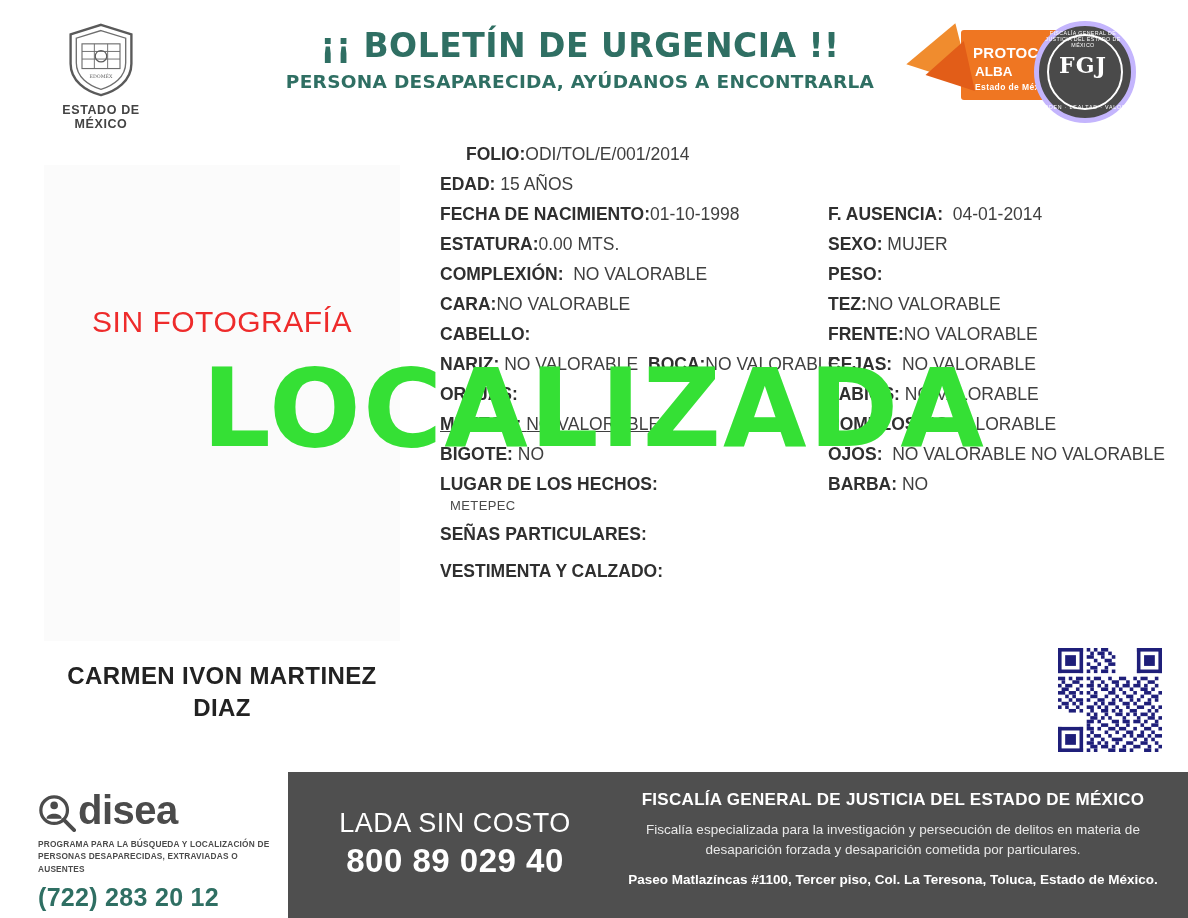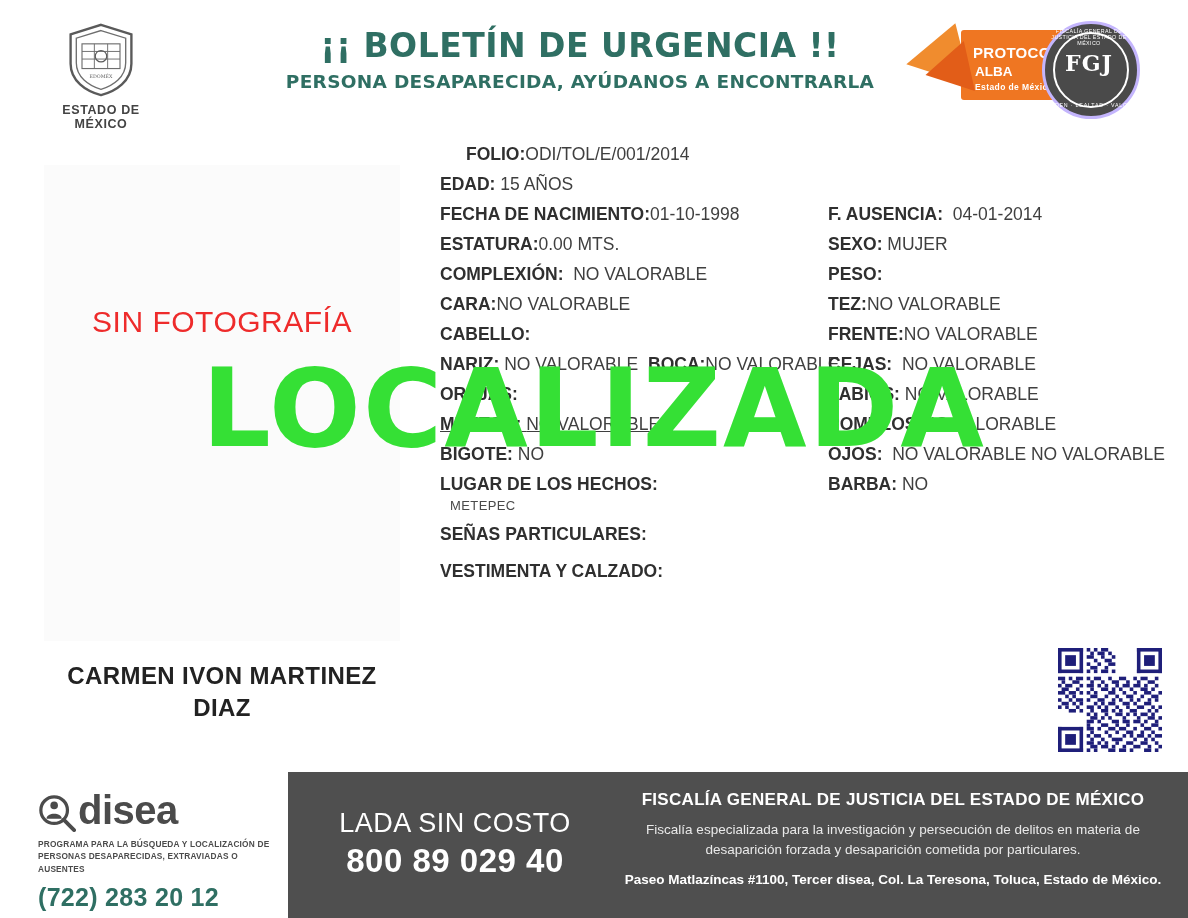--- a/index.html
+++ b/index.html
@@ -46,22 +46,22 @@
     position:absolute; left:18px; top:18px; width:0; height:0;
     border-left:26px solid transparent; border-right:26px solid transparent;
     border-bottom:44px solid #e25d18; transform:rotate(18deg);
   }
   .alba-t1 { position:absolute; left:60px; top:22px; color:#fff; font-size:15px; font-weight:bold; letter-spacing:.3px; }
   .alba-t2 { position:absolute; left:62px; top:42px; color:#fff; font-size:13.5px; font-weight:bold; }
   .alba-t3 { position:absolute; left:62px; top:60px; color:#fff; font-size:8.5px; font-weight:bold; letter-spacing:.4px; }
 
   .fgj-logo { position:absolute; left:1022px; top:21px; width:128px; height:92px; }
   .fgj-circle {
-    position:absolute; left:20px; top:0px; width:92px; height:92px; border-radius:50%;
-    background:#4a4a4a; border:3px solid #c4b5fd;
+    position:absolute; left:12px; top:0px; width:92px; height:92px; border-radius:50%;
+    background:#4a4a4a; border:5px solid #c4b5fd;
   }
   .fgj-inner {
     position:absolute; left:8px; top:8px; width:72px; height:72px; border-radius:50%;
     border:2px solid #fff;
   }
   .fgj-text { position:absolute; left:0; top:26px; width:88px; text-align:center; color:#fff;
     font-size:22px; font-weight:bold; letter-spacing:1px; font-family:"DejaVu Serif", serif; }
   .fgj-ring-top { position:absolute; left:0; top:4px; width:88px; text-align:center; color:#fff; font-size:5.3px; letter-spacing:.4px; }
   .fgj-ring-bot { position:absolute; left:0; top:78px; width:88px; text-align:center; color:#fff; font-size:5.3px; letter-spacing:.8px; }
 
@@ -504,15 +504,15 @@
     </div>
     <div class="odisea-sub">PROGRAMA PARA LA BÚSQUEDA Y LOCALIZACIÓN DE PERSONAS DESAPARECIDAS, EXTRAVIADAS O AUSENTES</div>
     <div class="odisea-phone">(722) 283 20 12</div>
   </div>
 
   <div class="lada">LADA SIN COSTO</div>
   <div class="lada-num">800 89 029 40</div>
 
   <div class="fgj-title">FISCALÍA GENERAL DE JUSTICIA DEL ESTADO DE MÉXICO</div>
   <div class="fgj-desc">Fiscalía especializada para la investigación y persecución de delitos en materia de desaparición forzada y desaparición cometida por particulares.</div>
-  <div class="fgj-addr">Paseo Matlazíncas #1100, Tercer disea, Col. La Teresona, Toluca, Estado de México.</div>
+  <div class="fgj-addr">Paseo Matlazíncas #1100, Tercer piso, Col. La Teresona, Toluca, Estado de México.</div>
 
 </div>
 
 </body></html>

